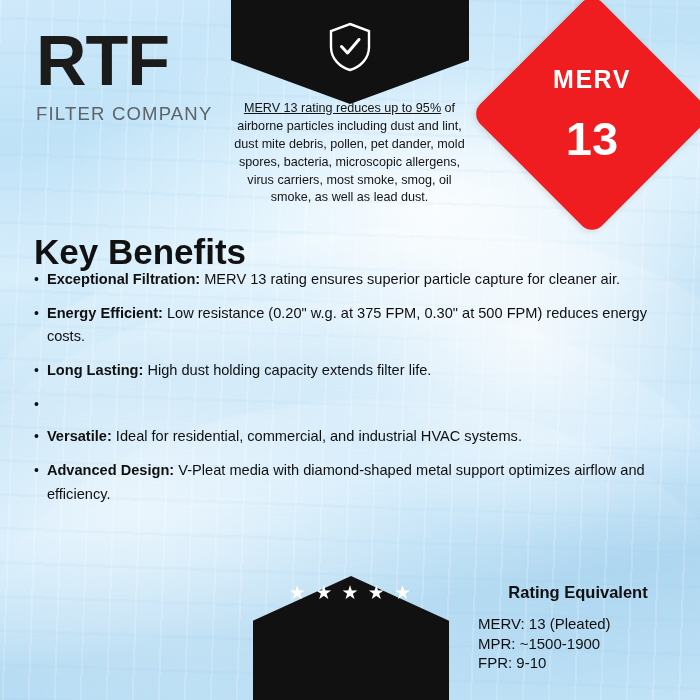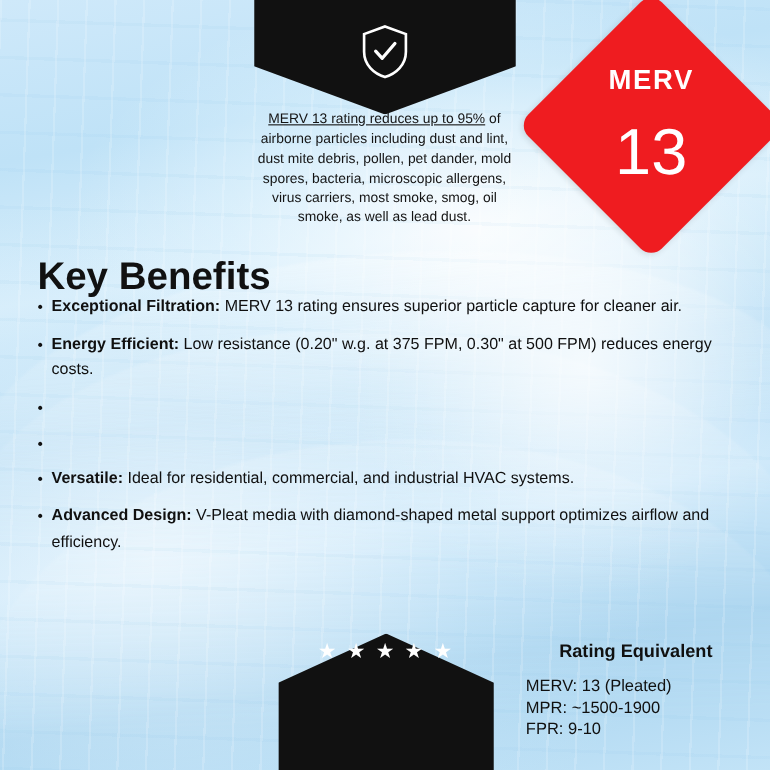--- a/index.html
+++ b/index.html
@@ -100,21 +100,21 @@
     box-shadow: 0 2px 6px rgba(0,0,0,0.12);
   }
   .diamond-text {
     position: absolute; top: 28px; right: 22px;
     width: 172px; height: 172px;
     display: flex; flex-direction: column;
     align-items: center; justify-content: center;
     color: #fff; z-index: 6; pointer-events: none; gap: 22px;
   }
   .diamond-label { font-size: 25px; font-weight: bold; letter-spacing: 1.5px; }
-  .diamond-value { font-size: 59px; font-weight: normal; line-height: 1.05; margin-top: -2px; }
+  .diamond-value { font-size: 47px; font-weight: bold; line-height: 1.05; margin-top: -2px; }
 
   
   .kb-title {
     position: absolute; top: 232px; left: 34px;
     font-size: 35px; font-weight: bold; color: #111; z-index: 6;
   }
   .benefits {
     position: absolute; top: 268px; left: 34px; width: 622px;
     z-index: 6;
   }
@@ -149,20 +149,24 @@
   <div class="bg-glow"></div>
 
   <div class="top-banner"></div>
   <div class="shield-wrap">
     <svg class="shield" viewBox="0 0 44 50">
       <path d="M22 2 L41 9 V25 C41 37 32 45 22 48 C12 45 3 37 3 25 V9 Z" fill="none" stroke="#ffffff" stroke-width="2.4"></path>
       <path d="M13.5 24.5 L19.5 31 L31 17.5" fill="none" stroke="#ffffff" stroke-width="3" stroke-linecap="round" stroke-linejoin="round"></path>
     </svg>
   </div>
 
+  <div class="logo">
+    <div class="logo-main">RTF</div>
+    <div class="logo-sub">FILTER COMPANY</div>
+  </div>
 
   <div class="merv-desc">
     <u>MERV 13 rating reduces up to 95%</u>
     <span>of airborne particles including dust and lint, dust mite debris, pollen, pet dander, mold spores, bacteria, microscopic allergens, virus carriers, most smoke, smog, oil smoke, as well as lead dust.</span>
   </div>
 
   <div class="diamond"></div>
   <div class="diamond-text">
     <div class="diamond-label">MERV</div>
     <div class="diamond-value">13</div>
@@ -174,20 +178,21 @@
     <div class="benefit">
       <span class="bullet">•</span>
       <span><b>Exceptional Filtration:</b><span> MERV 13 rating ensures superior particle capture for cleaner air.</span></span>
     </div>
     <div class="benefit">
       <span class="bullet">•</span>
       <span><b>Energy Efficient:</b><span> Low resistance (0.20" w.g. at 375 FPM, 0.30" at 500 FPM) reduces energy costs.</span></span>
     </div>
     <div class="benefit">
       <span class="bullet">•</span>
+      <span><b>Long Lasting:</b><span> High dust holding capacity extends filter life.</span></span>
     </div>
     <div class="benefit">
       <span class="bullet">•</span>
     </div>
     <div class="benefit">
       <span class="bullet">•</span>
       <span><b>Versatile:</b><span> Ideal for residential, commercial, and industrial HVAC systems.</span></span>
     </div>
     <div class="benefit">
       <span class="bullet">•</span>

